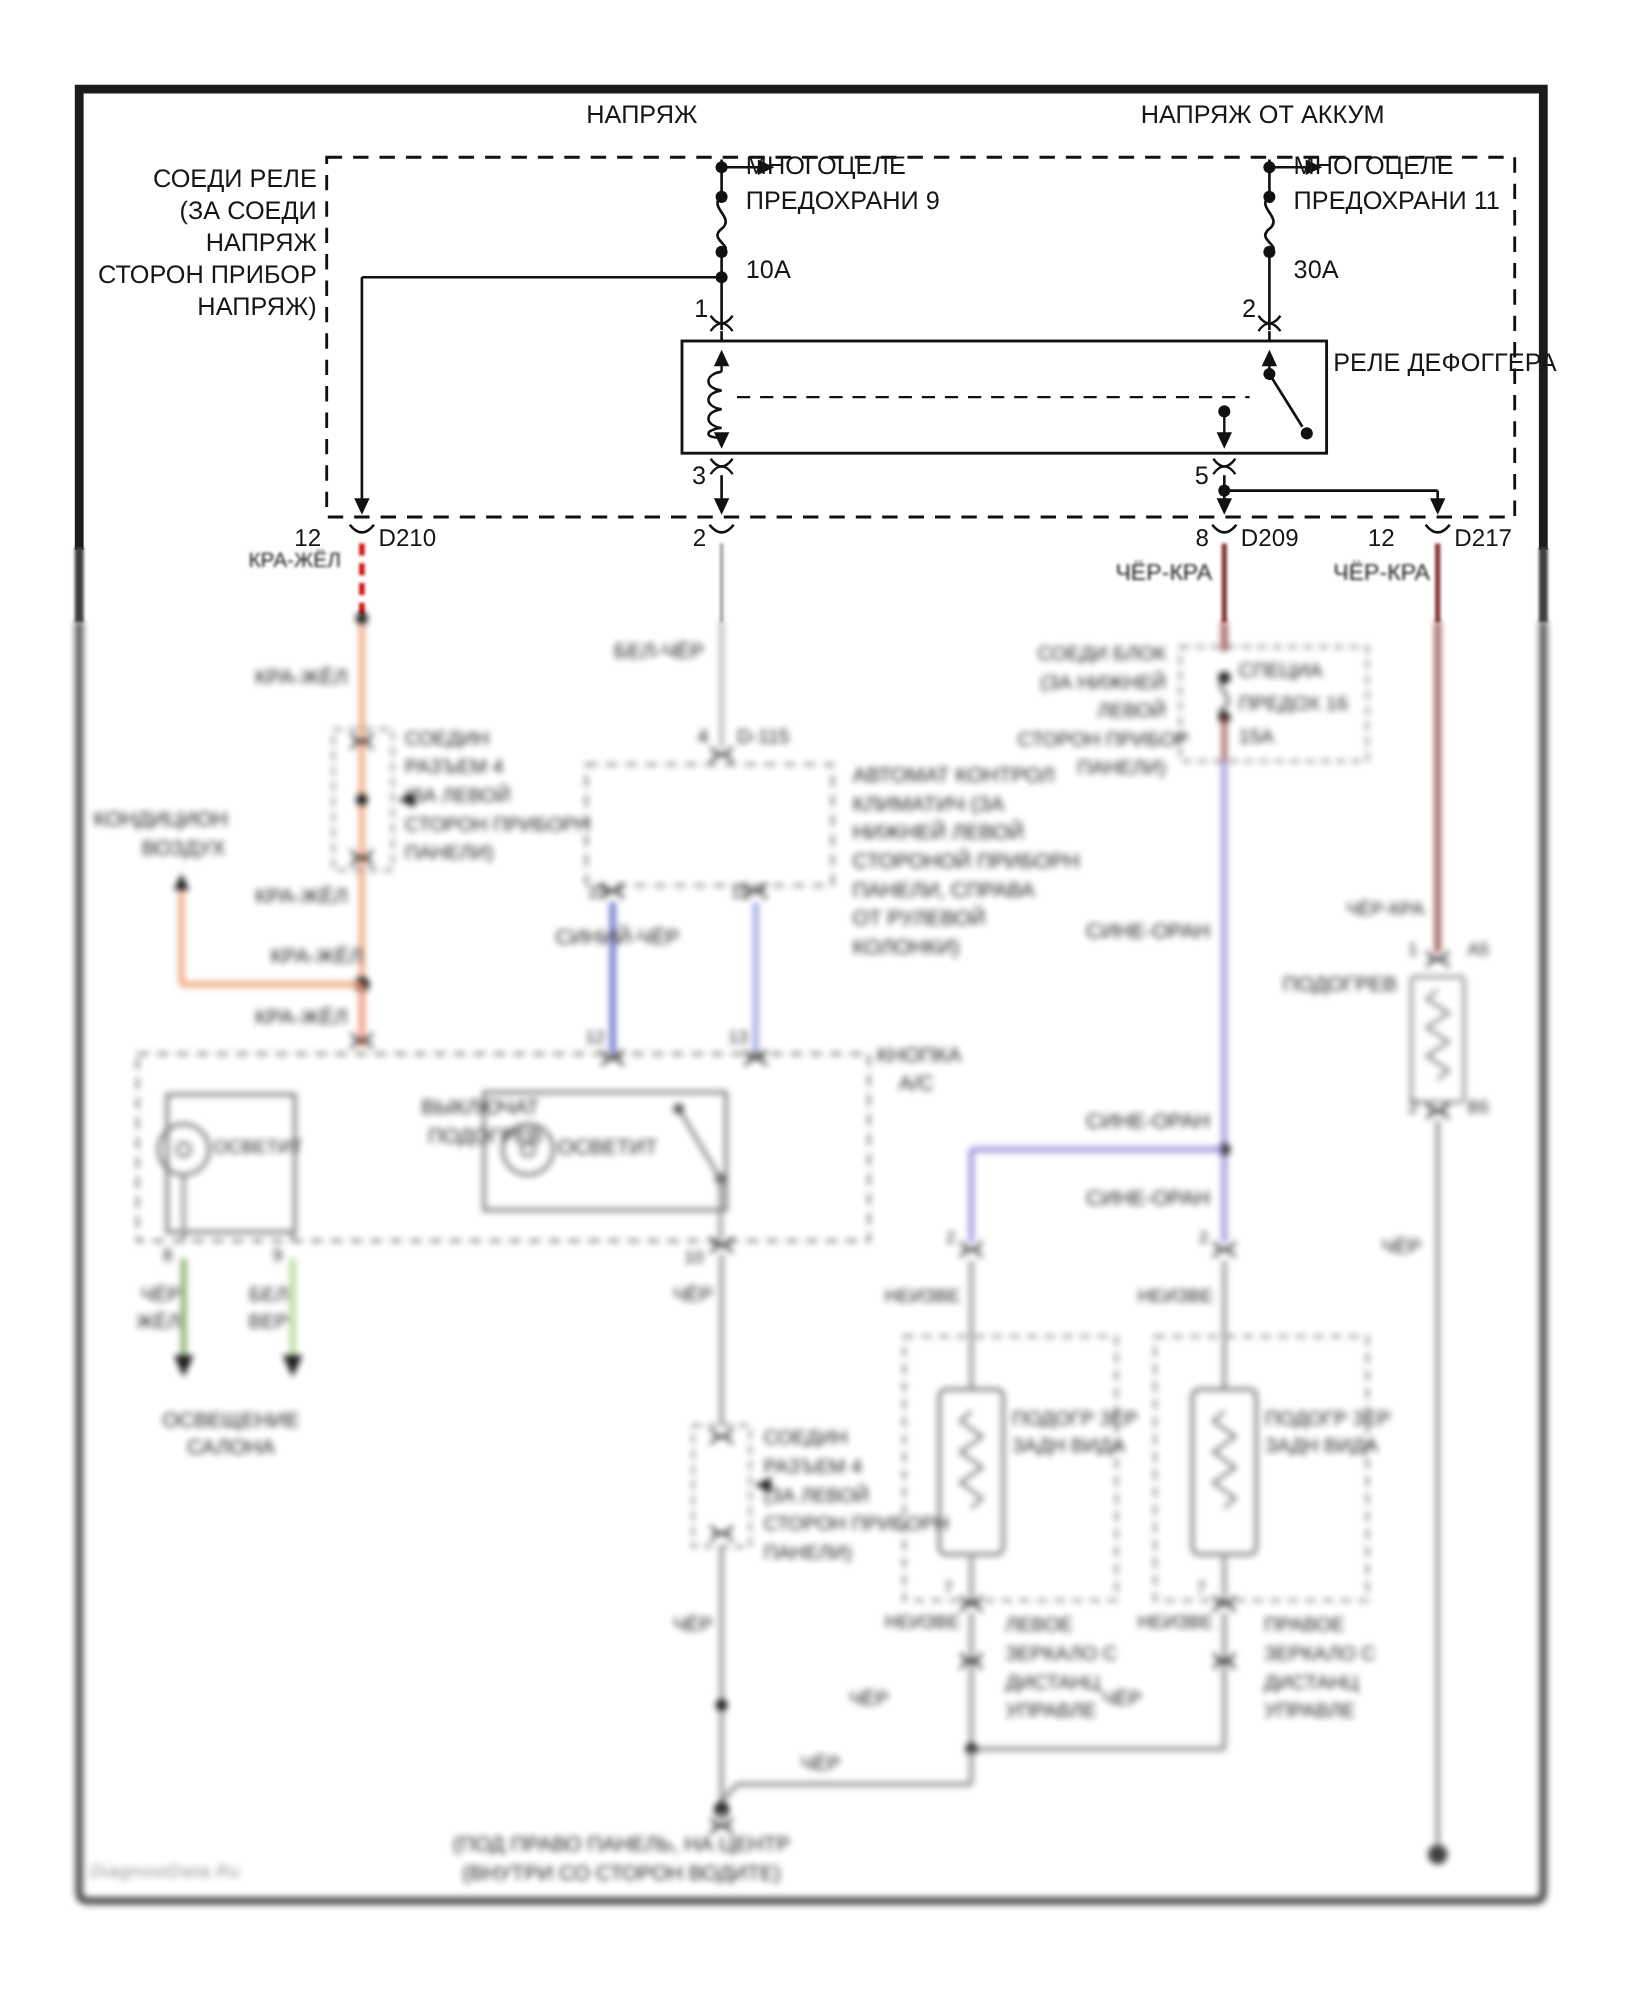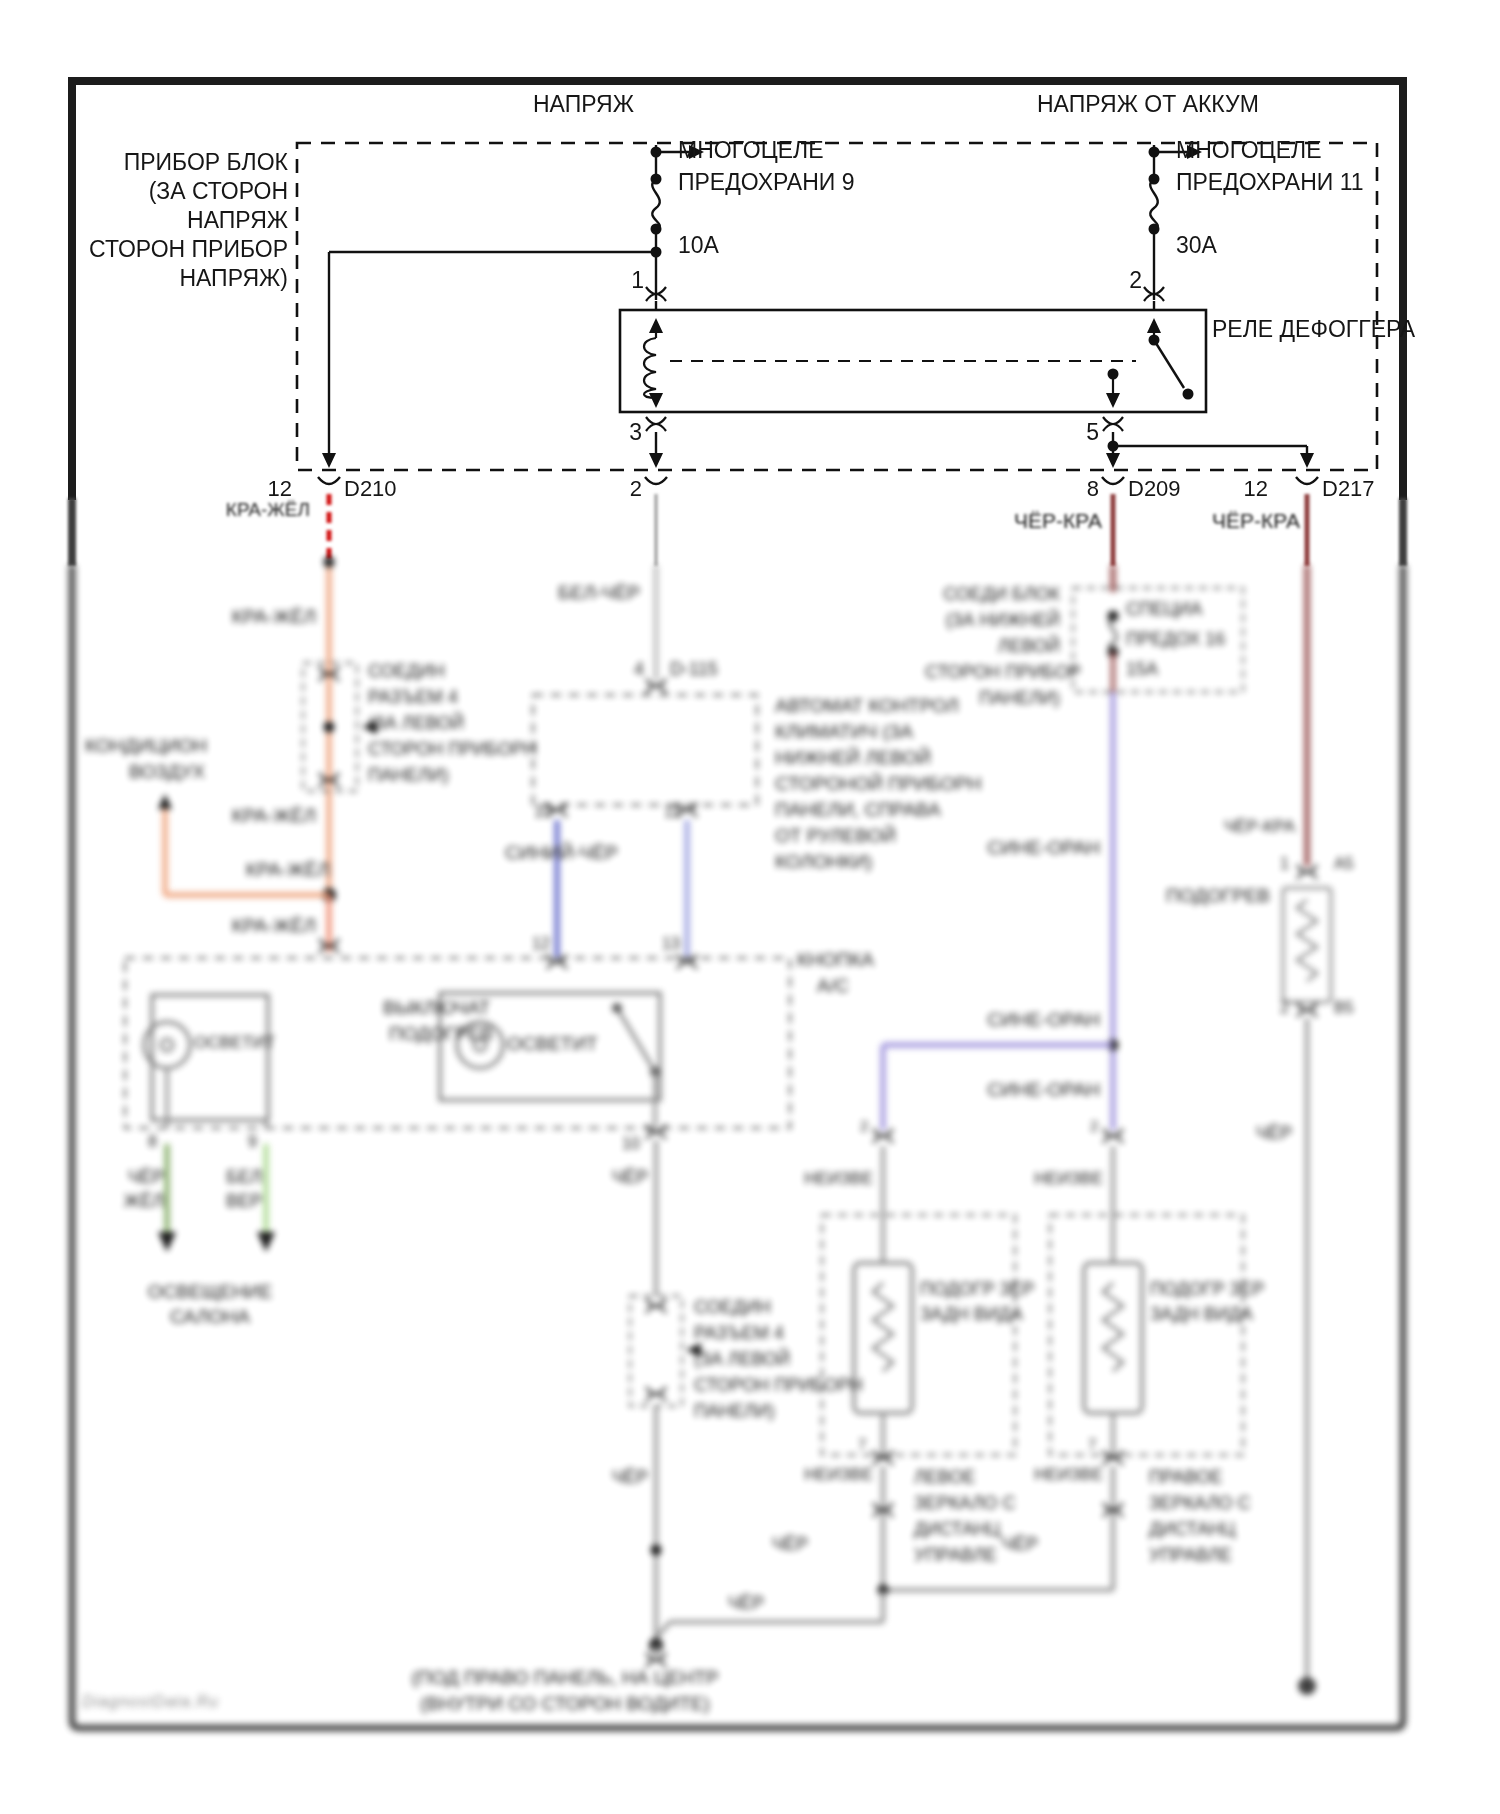--- a/index.html
+++ b/index.html
@@ -112,22 +112,22 @@
       </g>
 
       <g>
         <use href="#cup" x="329" y="477"></use>
         <use href="#cup" x="656" y="477"></use>
         <use href="#cup" x="1113" y="477"></use>
         <use href="#cup" x="1307" y="477"></use>
       </g>
     </svg>
 
-    <div class="t f23 tr" style="left:78px;top:150px;width:210px;">ПРИБОР БЛОК</div>
-    <div class="t f23 tr" style="left:78px;top:179px;width:210px;">(ЗА СТОРОН</div>
+    <div class="t f23 tr" style="left:78px;top:150px;width:210px;">СОЕДИ РЕЛЕ</div>
+    <div class="t f23 tr" style="left:78px;top:179px;width:210px;">(ЗА СОЕДИ</div>
     <div class="t f23 tr" style="left:78px;top:208px;width:210px;">НАПРЯЖ</div>
     <div class="t f23 tr" style="left:78px;top:237px;width:210px;">СТОРОН ПРИБОР</div>
     <div class="t f23 tr" style="left:78px;top:266px;width:210px;">НАПРЯЖ)</div>
 
     <div class="t f23" style="left:533px;top:92px;">НАПРЯЖ</div>
     <div class="t f23" style="left:1037px;top:92px;">НАПРЯЖ ОТ АККУМ</div>
 
     <div class="t f23" style="left:678px;top:138px;">МНОГОЦЕЛЕ</div>
     <div class="t f23" style="left:678px;top:170px;">ПРЕДОХРАНИ 9</div>
     <div class="t f23" style="left:678px;top:233px;">10А</div>

